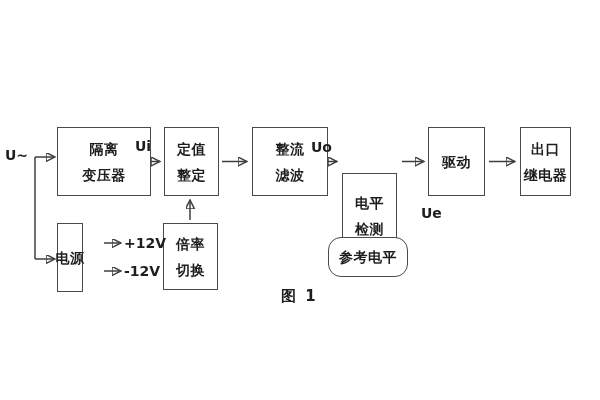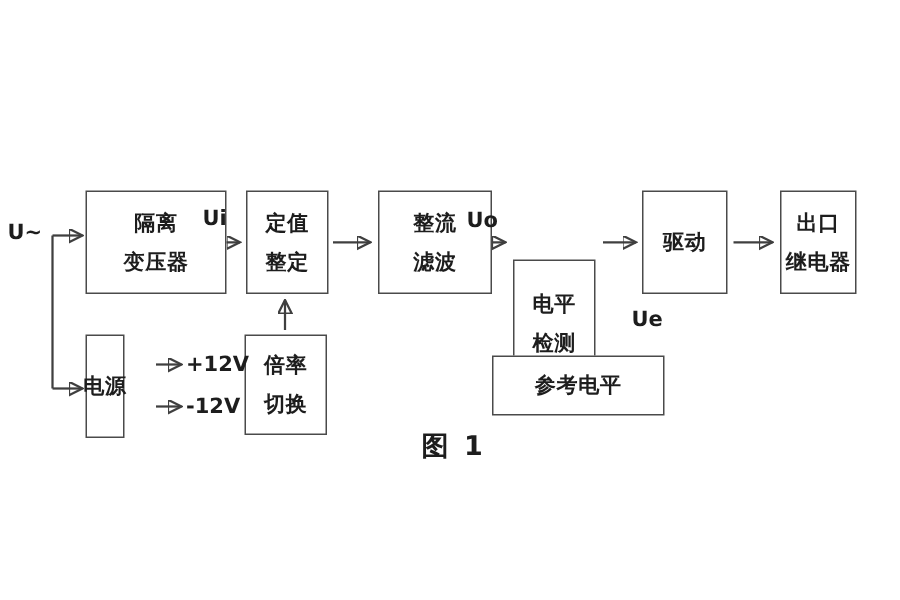--- a/index.html
+++ b/index.html
@@ -28,21 +28,21 @@
     white-space:nowrap;
   }
   .lbl {
     position:absolute;
     color:#1d1d1d;
     font-size:14px;
     font-weight:600;
     line-height:1;
     white-space:nowrap;
   }
-  .caption { font-size:18px; letter-spacing:2px; }
+  .caption { font-size:15px; letter-spacing:2px; }
   svg.wires { position:absolute; left:0; top:0; }
   svg.wires path { stroke:#3f3f3f; stroke-width:1.5; fill:none; }
 </style>
 </head>
 <body>
 
 <div class="stage">
 
   <svg class="wires" width="600" height="400" viewBox="0 0 600 400">
     <defs>
@@ -95,21 +95,21 @@
 
   <div class="blk" style="left:57px; top:223px; width:26px; height:69px;">
     <span>电源</span>
   </div>
 
   <div class="blk" style="left:163px; top:223px; width:55px; height:67px;">
     <span>倍率</span>
     <span>切换</span>
   </div>
 
-  <div class="blk" style="left:328px; top:237px; width:115px; height:40px;">
+  <div class="blk" style="left:328px; top:237px; width:80px; height:40px;border-radius:13px;">
     <span>参考电平</span>
   </div>
 
   <span class="lbl" style="left:5px; top:148px;">U~</span>
   <span class="lbl" style="left:135px; top:139px;">Ui</span>
   <span class="lbl" style="left:311px; top:140px;">Uo</span>
   <span class="lbl" style="left:377px; top:206px;margin-left:44px;">Ue</span>
   <span class="lbl" style="left:124px; top:236px;">+12V</span>
   <span class="lbl" style="left:124px; top:264px;">-12V</span>
 

